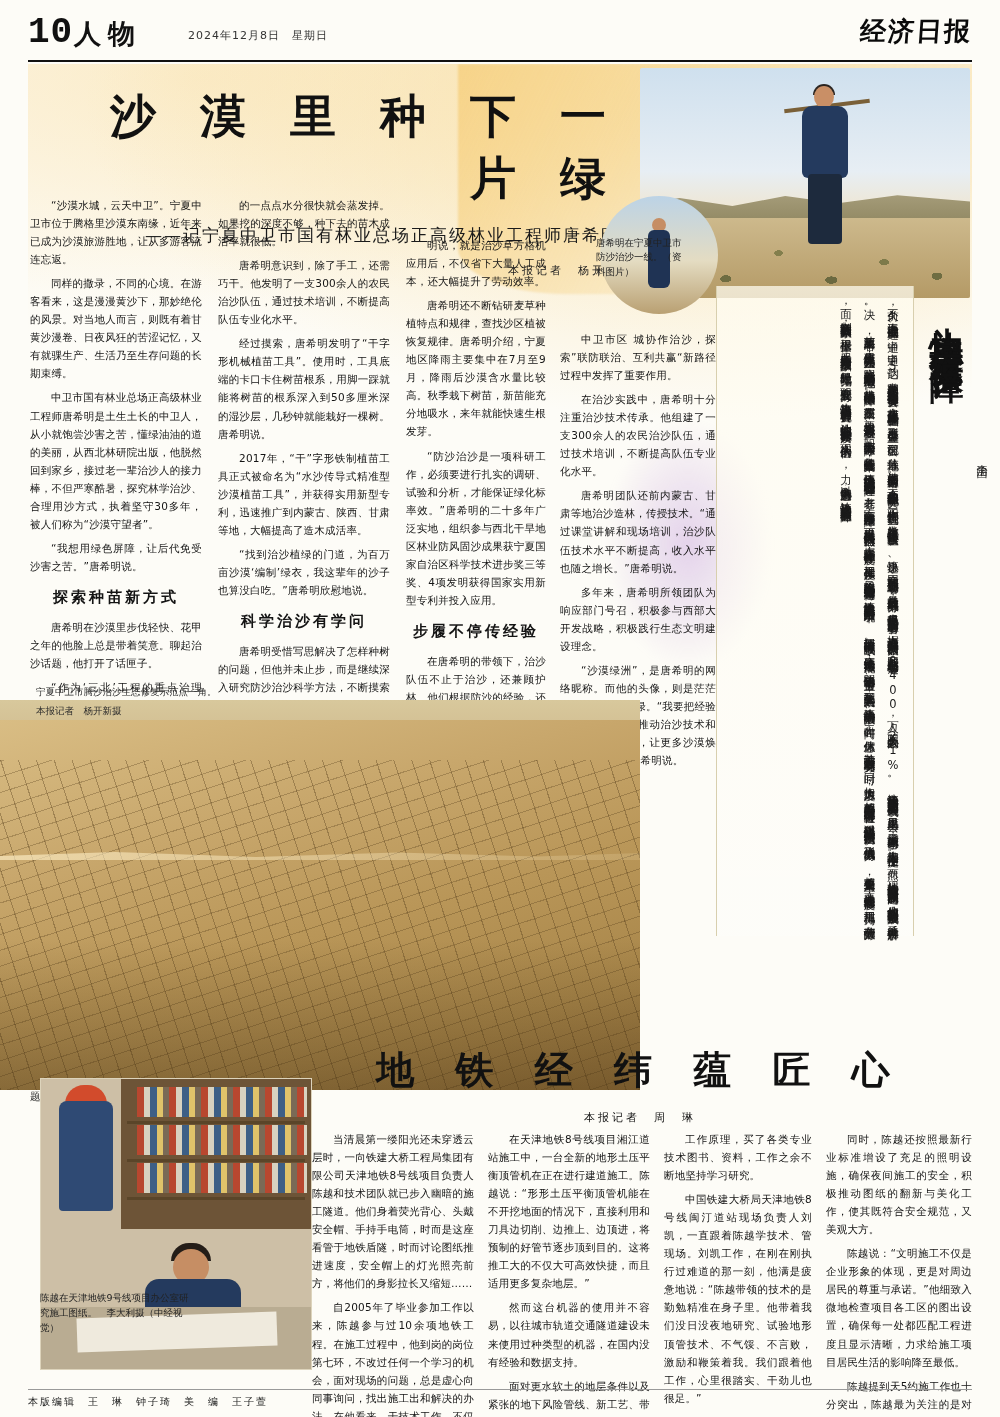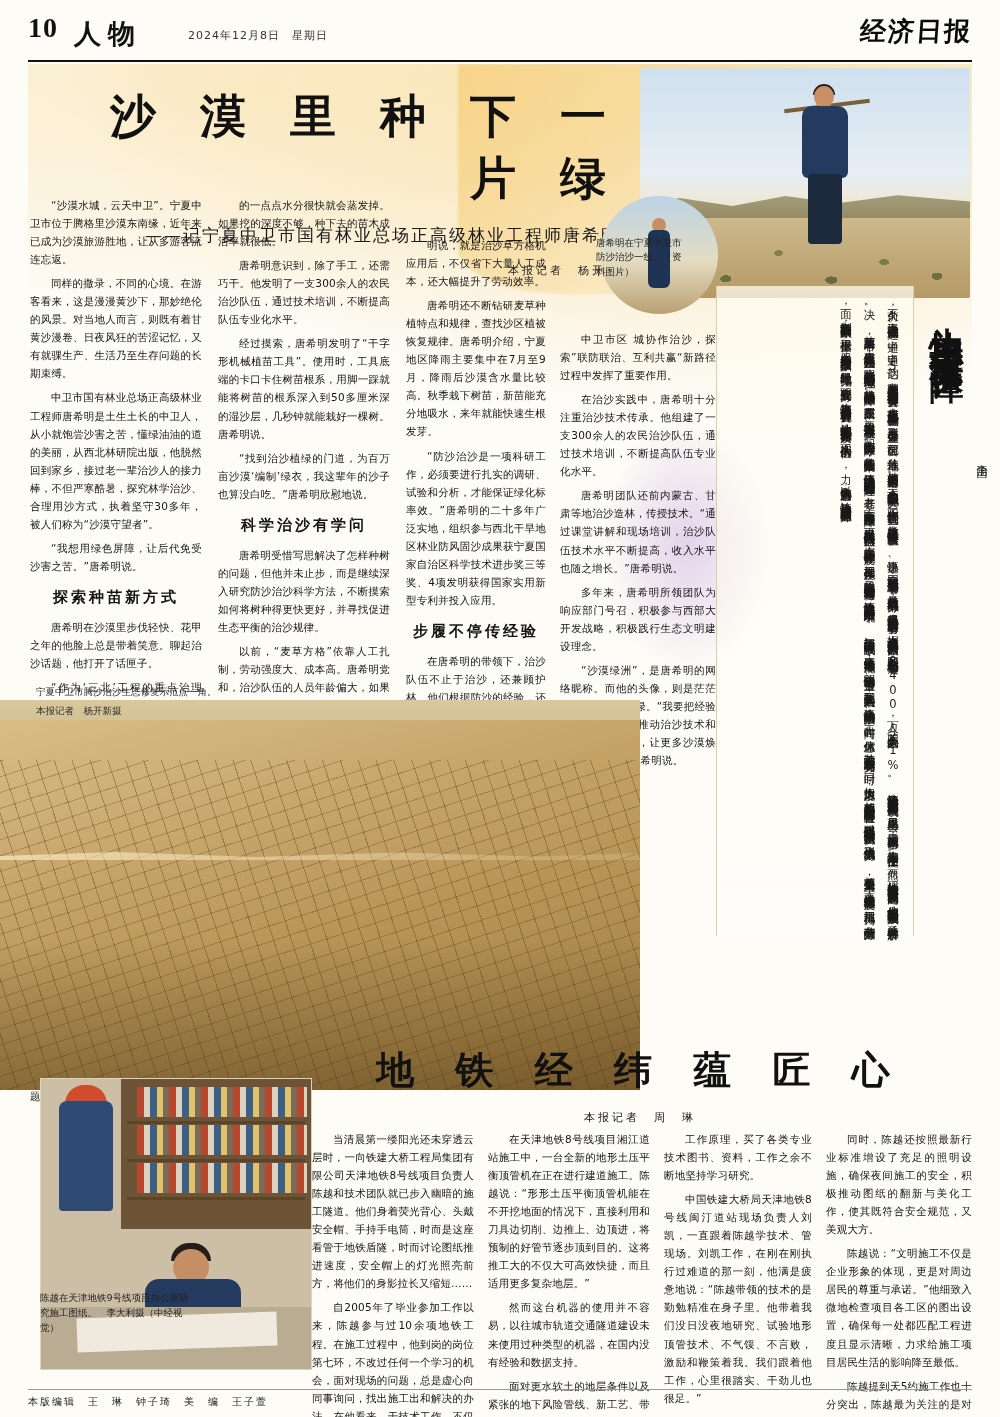--- a/index.html
+++ b/index.html
@@ -13,22 +13,22 @@
   }
   .page{position:absolute;inset:0;}
 
   
   .masthead{
     position:absolute;left:28px;top:14px;width:944px;height:46px;
     border-bottom:2px solid #111;
   }
   .mh-pageno{
     position:absolute;left:0;top:-2px;
-    font-size:28px;font-weight:bold;letter-spacing:1px;
-    font-family:Liberation Serif, serif;
+    font-size:36px;font-weight:bold;letter-spacing:1px;
+    font-family:Liberation Mono, monospace;
   }
   .mh-section{
     position:absolute;left:46px;top:2px;
     font-size:27px;font-weight:bold;letter-spacing:7px;
     font-family:Liberation Sans, sans-serif;
   }
   .mh-date{
     position:absolute;left:160px;top:14px;
     font-size:11px;color:#333;letter-spacing:1px;
   }
@@ -285,20 +285,21 @@
     <p>唐希明在沙漠里步伐轻快、花甲之年的他脸上总是带着笑意。聊起治沙话题，他打开了话匣子。</p>
     <p>“作为‘三北’工程的重点治理区，黄河上中游及华北、西北地区的重要生态屏障，中卫自20世纪50年代起就开始防沙治沙。去年期末抗沙漠化侵蚀的实践中，中卫形成了一套“先固后治、固阻结合”的防沙治沙模式。”唐希明介绍，因当地砂石缺乏，“麦草方格”，但只扎制“麦草方格”是不够的，还要采取生物治理措施，让抄条、花棒、沙棘等植物扎下来、长得好，阻止沙漠蔓延。</p>
     <p>在沙漠中栽树并易，该何容易。中卫自1994年开展半半草地区，年均降雨量180毫米左右，蒸发量达1980毫米左右。“要想在这里挖好树坑，必须先‘避坑’。唐希明说，以前，一铲不下去，他来的干沙子就会往下滑，如果挖不到深度，苗木成活率就低了。</p>
     <p>“只要提前把麦草铺好，开着机器从上面经过，就能快速扎好‘麦草方格’。”唐希明一直在思考这个问题。</p>
   </div>
 
   <div class="col c2">
     <p>的一点点水分很快就会蒸发掉。如果挖的深度不够，种下去的苗木成活率就很低。</p>
     <p>唐希明意识到，除了手工，还需巧干。他发明了一支300余人的农民治沙队伍，通过技术培训，不断提高队伍专业化水平。</p>
     <p>经过摸索，唐希明发明了“干字形机械植苗工具”。使用时，工具底端的卡口卡住树苗根系，用脚一踩就能将树苗的根系深入到50多厘米深的湿沙层，几秒钟就能栽好一棵树。唐希明说。</p>
+    <p>2017年，“干”字形铁制植苗工具正式被命名为“水沙传导式精准型沙漠植苗工具”，并获得实用新型专利，迅速推广到内蒙古、陕西、甘肃等地，大幅提高了造木成活率。</p>
     <p>“找到治沙植绿的门道，为百万亩沙漠‘编制’绿衣，我这辈年的沙子也算没白吃。”唐希明欣慰地说。</p>
     <h4>科学治沙有学问</h4>
     <p>唐希明受惜写思解决了怎样种树的问题，但他并未止步，而是继续深入研究防沙治沙科学方法，不断摸索如何将树种得更快更好，并寻找促进生态平衡的治沙规律。</p>
     <p>以前，“麦草方格”依靠人工扎制，劳动强度大、成本高。唐希明党和，治沙队伍的人员年龄偏大，如果不依靠科技降低劳动强度，治沙队伍很难保质保量完成任务。</p>
     <p>“能否用机械扎制‘麦草方格’？”唐希明一直在思考这个问题。</p>
     <p>这几年，唐希明在促进固沙标准作业发生的流程、扎制中，常打同尺寸规定的多扶施扎肌进行改造，把植物扎制的面向了轮转改应用于扎制‘麦草方格’的圆铁片。”唐希明说，经过反复试验改进，可以将麦草压入沙子里，形成密度格机。</p>
   </div>
 
   <div class="col c3">
     <p>明说，就是治沙草方格机应用后，不仅省下大量人工成本，还大幅提升了劳动效率。</p>

